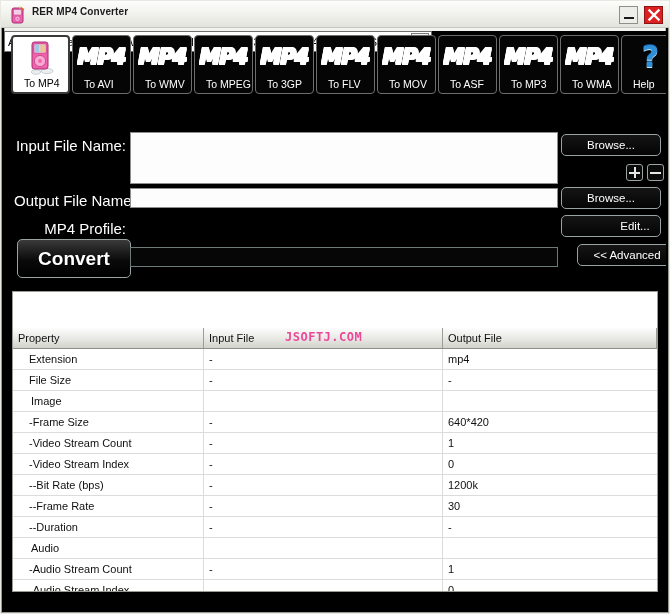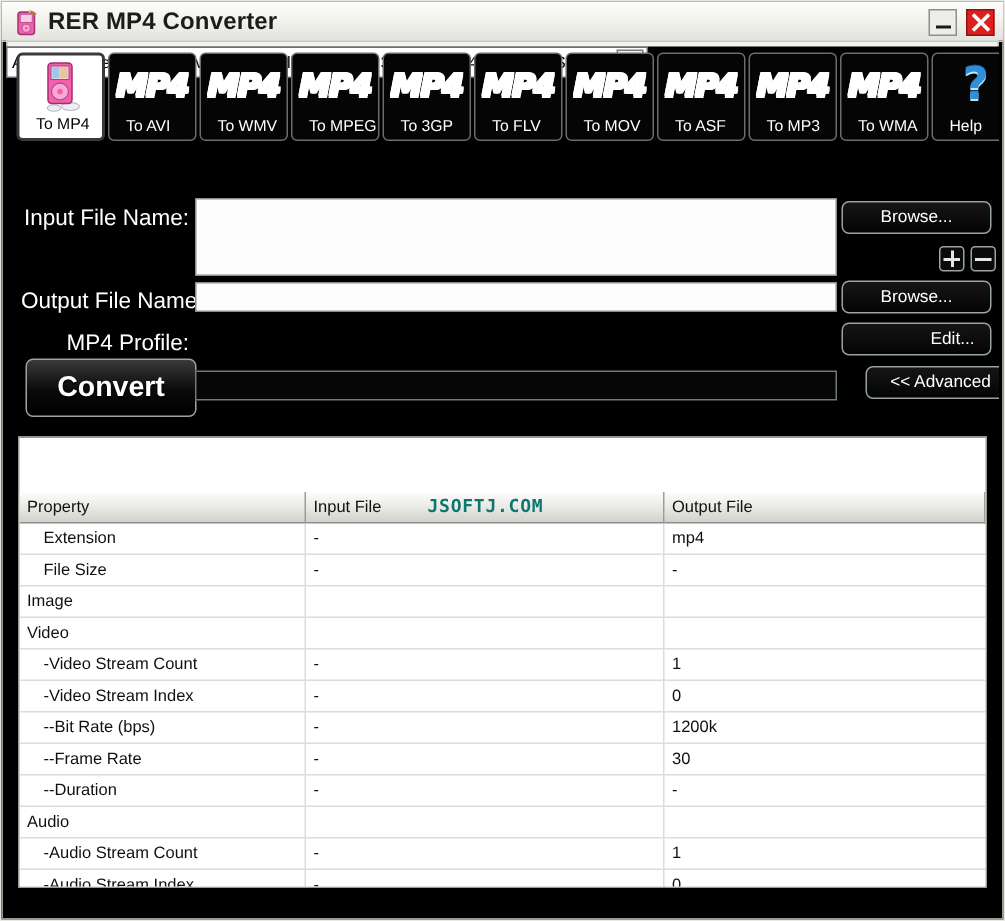--- a/index.html
+++ b/index.html
@@ -26,21 +26,21 @@
     position:absolute;left:0;top:0;right:0;height:27px;
     background:linear-gradient(#fdfdfb,#efefea 60%,#e3e3dd);
     border-bottom:1px solid #c8c8c2;
     box-sizing:border-box;
   }
   #title-icon{
     position:absolute;left:7px;top:4px;width:19px;height:19px;
   }
   #title-text{
     position:absolute;left:31px;top:5px;
-    font-size:16px;font-weight:bold;color:#1c1c1c;
+    font-size:10px;font-weight:bold;color:#1c1c1c;
     letter-spacing:.1px;white-space:nowrap;
   }
   .wbtn{position:absolute;top:5px;width:19px;height:18px;box-sizing:border-box;
         cursor:pointer;}
   #btn-min{right:31px;background:#ededea;border:1px solid #8f8f8a;}
   #btn-min i{position:absolute;left:4px;top:10px;width:10px;height:2px;background:#1a1a1a;display:block;}
   #btn-close{right:6px;background:#dd1f1f;border:1px solid #8d1414;}
   #btn-close svg{position:absolute;left:2px;top:1px;}
 
   
@@ -174,26 +174,26 @@
     padding:1px 0 1px 5px;height:18px;
     background:#fff;
     overflow:hidden;white-space:nowrap;
   }
   tbody tr td:last-child{border-right:none;}
   td.c0{width:185px;}
   td.c1{width:233px;}
   th.c0{width:185px;}
   th.c1{width:233px;}
   .ind1{padding-left:16px;}
-  .ind0{padding-left:5px;}
+  .ind0{padding-left:18px;}
 
   #watermark{
     position:absolute;left:281px;top:299px;
     font-family:"DejaVu Sans Mono","Liberation Mono",monospace;
-    font-size:12px;font-weight:bold;color:#0f766e;letter-spacing:.5px;
+    font-size:12px;font-weight:bold;color:#ec4899;letter-spacing:.5px;
     pointer-events:none;
   }
 </style>
 </head>
 <body>
 
 <div id="window">
   <div id="frame-inner"></div>
 
   <div id="titlebar">
@@ -364,23 +364,23 @@
               <td class="c0 ind1">File Size</td>
               <td class="c1">-</td>
               <td>-</td>
             </tr>
             <tr>
               <td class="c0 ind0">Image</td>
               <td class="c1"></td>
               <td></td>
             </tr>
             <tr>
-              <td class="c0 ind0">Video</td>
-              <td class="c1"></td>
-              <td></td>
+              <td class="c0 ind1">-Frame Size</td>
+              <td class="c1">-</td>
+              <td>640*420</td>
             </tr>
             <tr>
               <td class="c0 ind1">-Video Stream Count</td>
               <td class="c1">-</td>
               <td>1</td>
             </tr>
             <tr>
               <td class="c0 ind1">-Video Stream Index</td>
               <td class="c1">-</td>
               <td>0</td>

